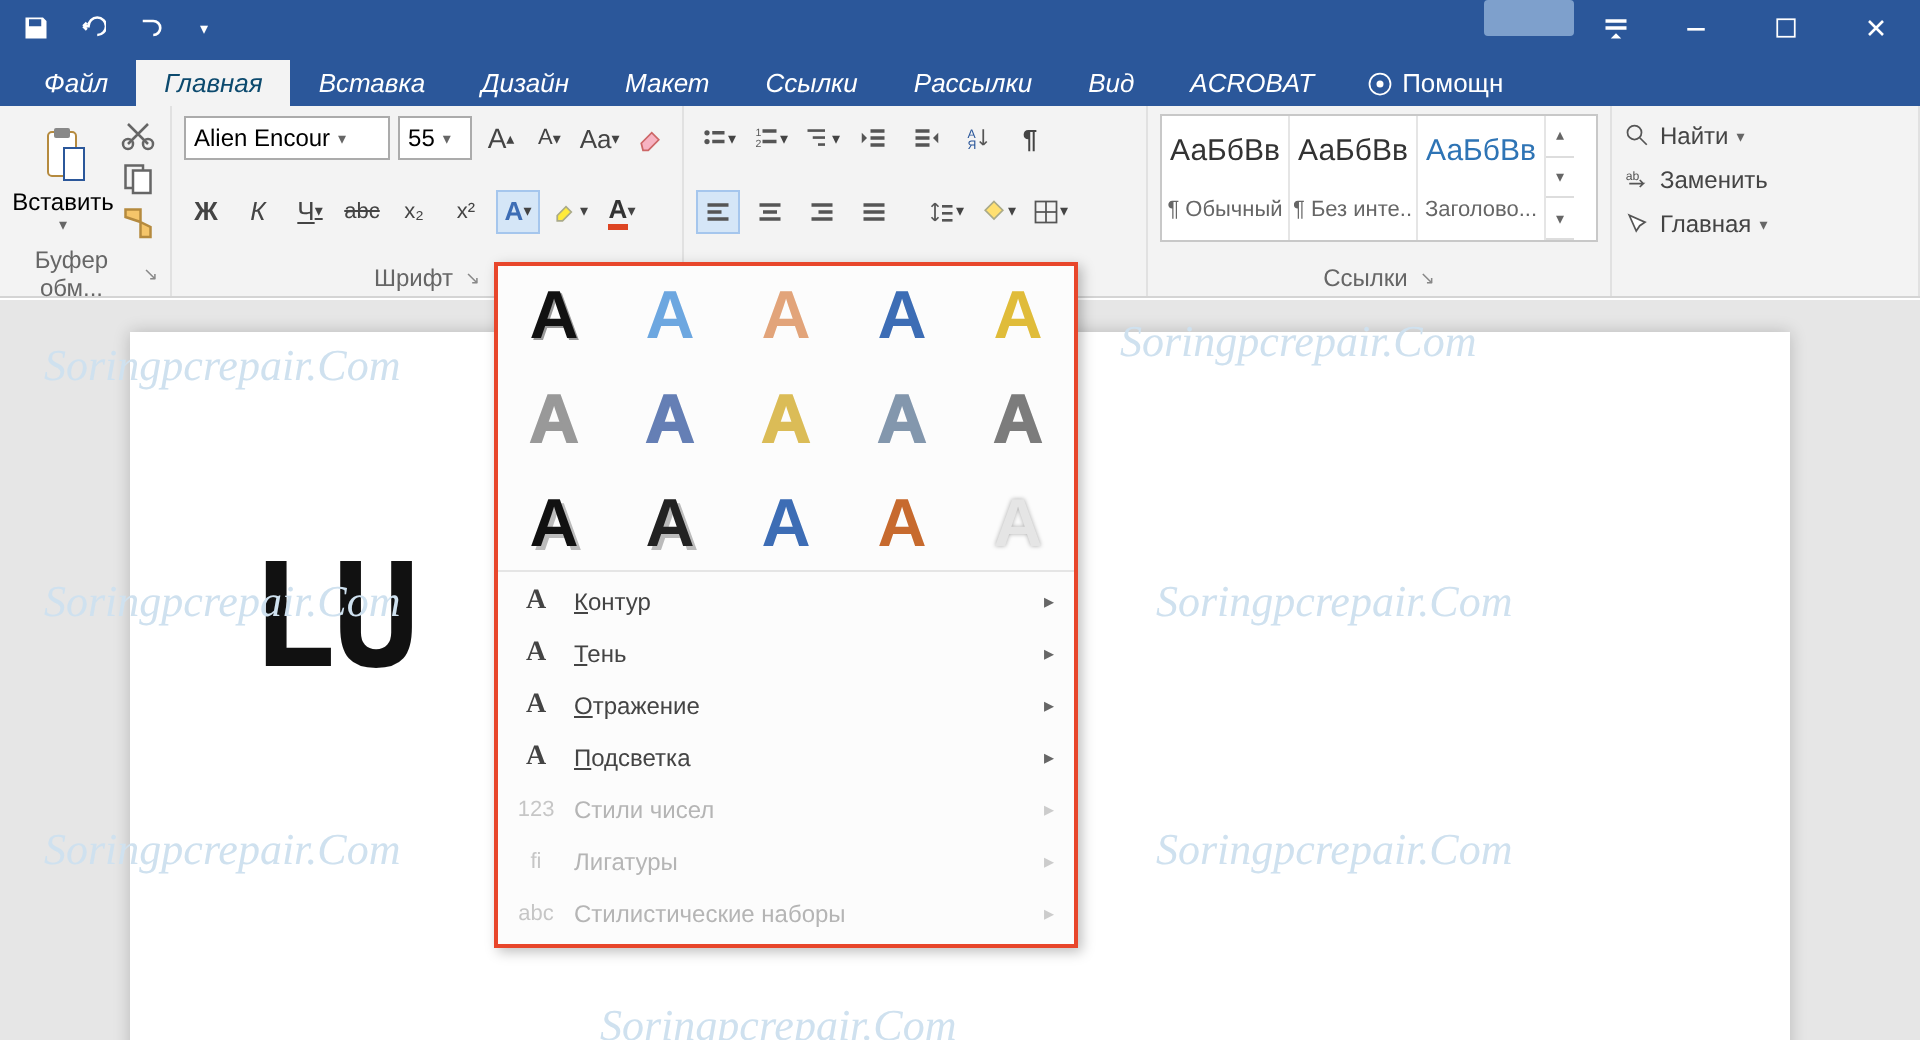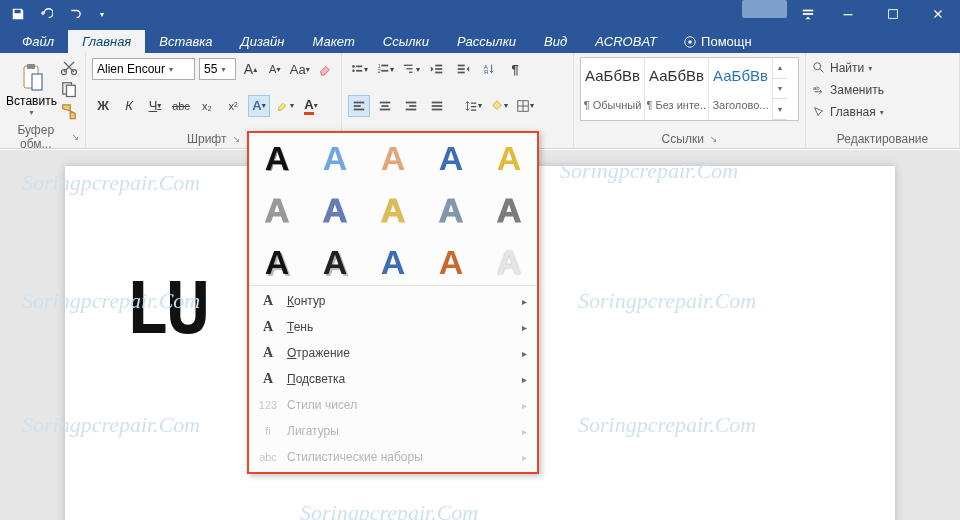--- a/index.html
+++ b/index.html
@@ -379,23 +379,20 @@
           <span>Заменить</span>
         </div>
       <div class="line">
           <svg viewBox="0 0 16 16">
             <path d="M3 3l4 9 2-3 3-2z" fill="#fff" stroke="#555"></path>
           </svg>
           <span>Главная</span>
           <span class="dd">▾</span>
         </div>
     </div>
-    <div class="label">
-        <span>Редактирование</span>
-      </div>
   </div>
 </div>
 
 <div class="doc-area">
   <div class="page">
     <div class="bigtext">LU</div>
   </div>
 </div>
 
 <div class="popup">

